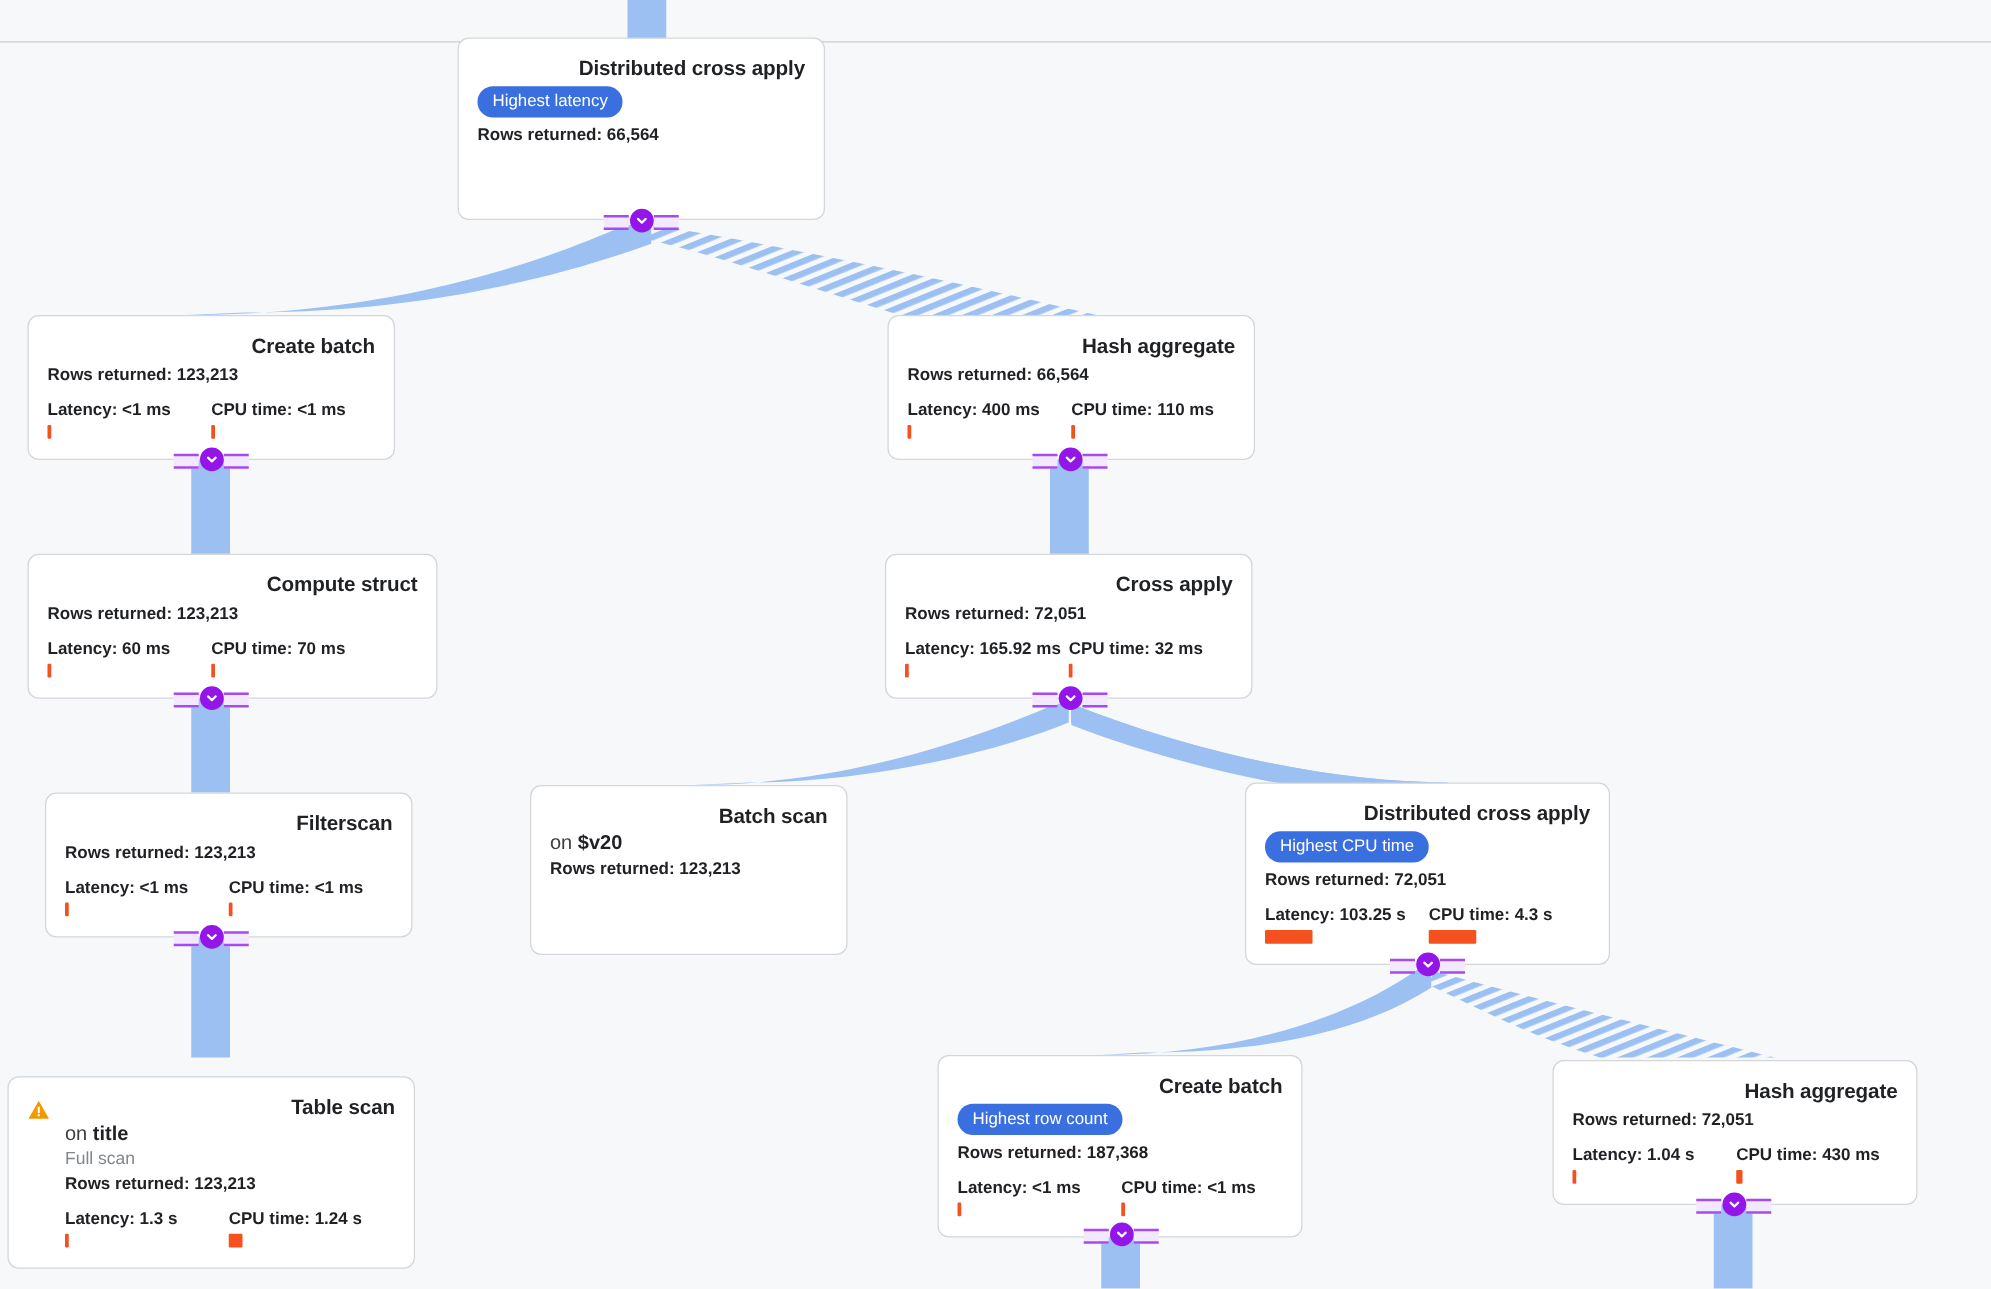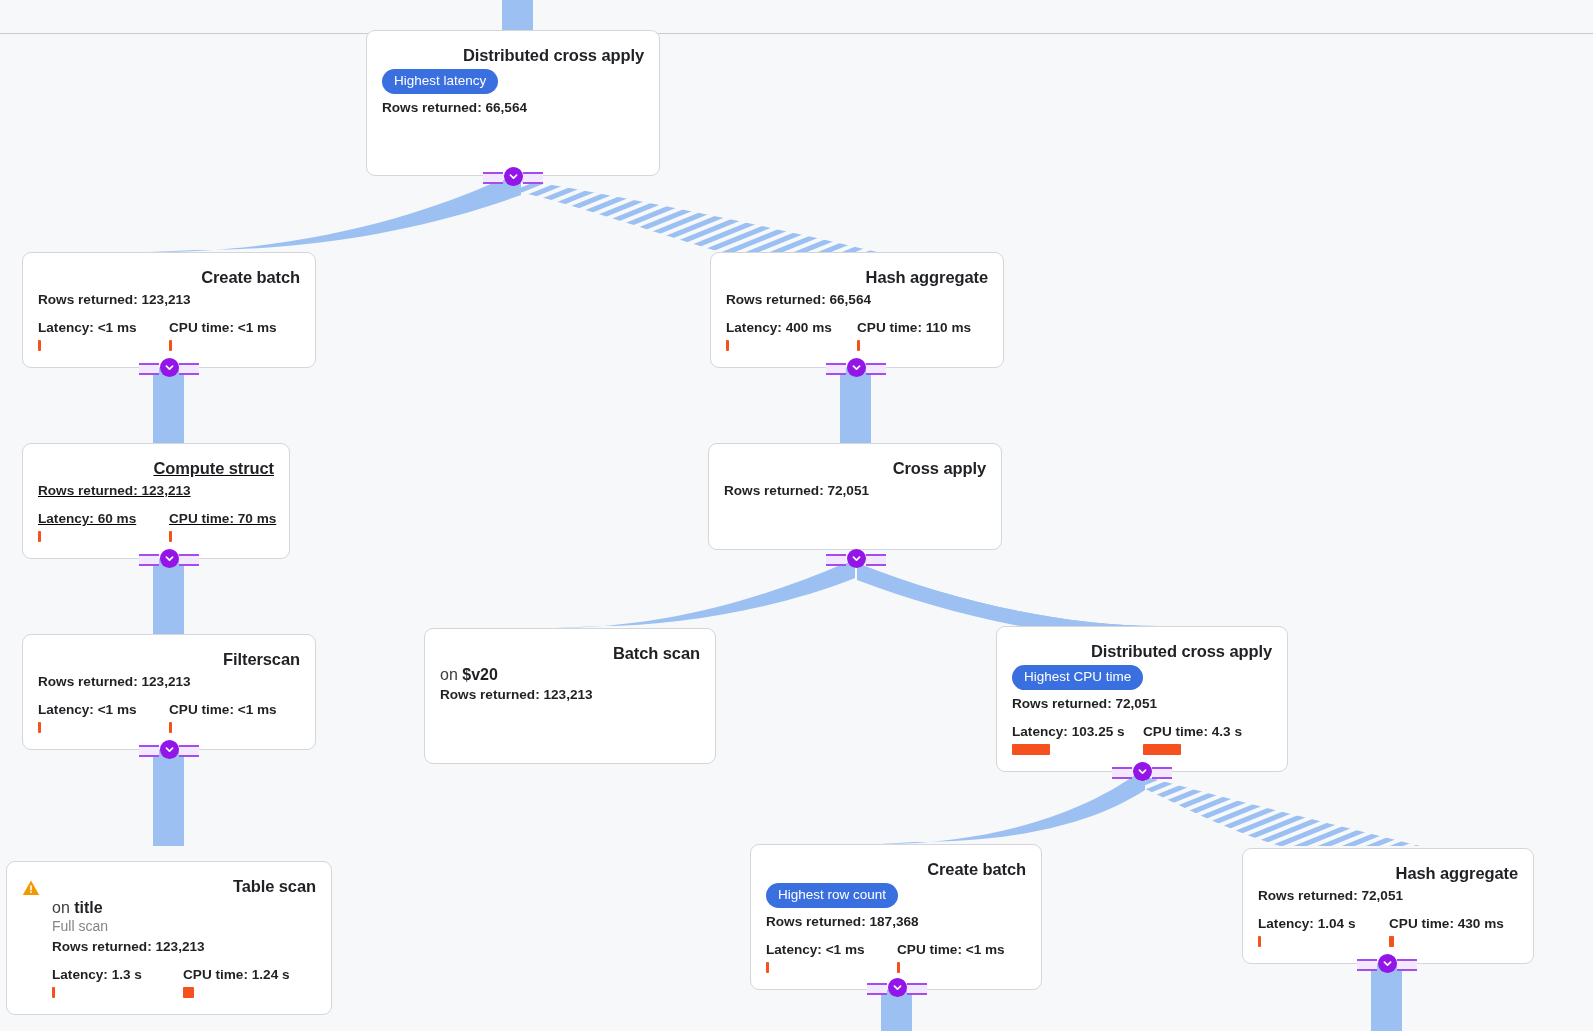--- a/index.html
+++ b/index.html
@@ -224,39 +224,39 @@
                 <div class="metric-bar" style="width: 3px; background: rgb(244, 81, 30);"></div>
               </div>
               <div class="metric cpu">
                 <div class="metric-label">CPU time: &lt;1 ms</div>
                 <div class="metric-bar" style="width: 3px; background: rgb(244, 81, 30);"></div>
               </div>
             </div>
           </div>
         </div>
       </div>
-      <div class="node" style="left: 22px; top: 443px; width: 268px; min-height: 107px; text-decoration: underline;">
+      <div class="node" style="left: 22px; top: 443px; width: 328px; min-height: 107px;">
         <div class="node-inner">
           <div class="node-body">
             <div class="node-title">Compute struct</div>
             <div class="rows">Rows returned: 123,213</div>
             <div class="metrics">
               <div class="metric latency">
                 <div class="metric-label">Latency: 60 ms</div>
                 <div class="metric-bar" style="width: 3px; background: rgb(244, 81, 30);"></div>
               </div>
               <div class="metric cpu">
                 <div class="metric-label">CPU time: 70 ms</div>
                 <div class="metric-bar" style="width: 3px; background: rgb(244, 81, 30);"></div>
               </div>
             </div>
           </div>
         </div>
       </div>
-      <div class="node" style="left: 22px; top: 634px; width: 294px; min-height: 107px;">
+      <div class="node" style="left: 36px; top: 634px; width: 294px; min-height: 107px;">
         <div class="node-inner">
           <div class="node-body">
             <div class="node-title">Filterscan</div>
             <div class="rows">Rows returned: 123,213</div>
             <div class="metrics">
               <div class="metric latency">
                 <div class="metric-label">Latency: &lt;1 ms</div>
                 <div class="metric-bar" style="width: 3px; background: rgb(244, 81, 30);"></div>
               </div>
               <div class="metric cpu">
@@ -308,24 +308,34 @@
               </div>
             </div>
           </div>
         </div>
       </div>
       <div class="node" style="left: 708px; top: 443px; width: 294px; min-height: 107px;">
         <div class="node-inner">
           <div class="node-body">
             <div class="node-title">Cross apply</div>
             <div class="rows">Rows returned: 72,051</div>
-          </div>
-        </div>
-      </div>
-      <div class="node" style="left: 424px; top: 628px; width: 292px; min-height: 136px;">
+            <div class="metrics">
+              <div class="metric latency">
+                <div class="metric-label">Latency: 165.92 ms</div>
+                <div class="metric-bar" style="width: 3px; background: rgb(244, 81, 30);"></div>
+              </div>
+              <div class="metric cpu">
+                <div class="metric-label">CPU time: 32 ms</div>
+                <div class="metric-bar" style="width: 3px; background: rgb(244, 81, 30);"></div>
+              </div>
+            </div>
+          </div>
+        </div>
+      </div>
+      <div class="node" style="left: 424px; top: 628px; width: 254px; min-height: 136px;">
         <div class="node-inner">
           <div class="node-body">
             <div class="node-title">Batch scan</div>
             <div class="sub-on"><span>on </span><b>$v20</b></div>
             <div class="rows">Rows returned: 123,213</div>
           </div>
         </div>
       </div>
       <div class="node" style="left: 996px; top: 626px; width: 292px; min-height: 142px;">
         <div class="node-inner">

